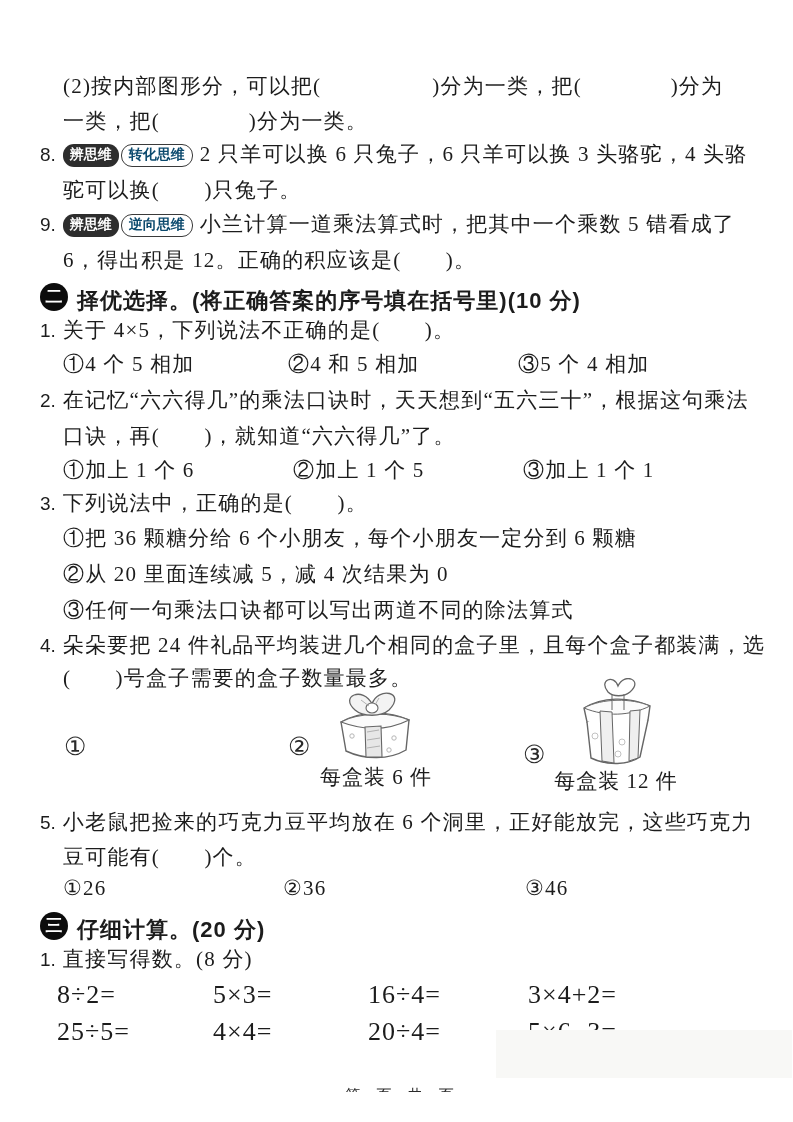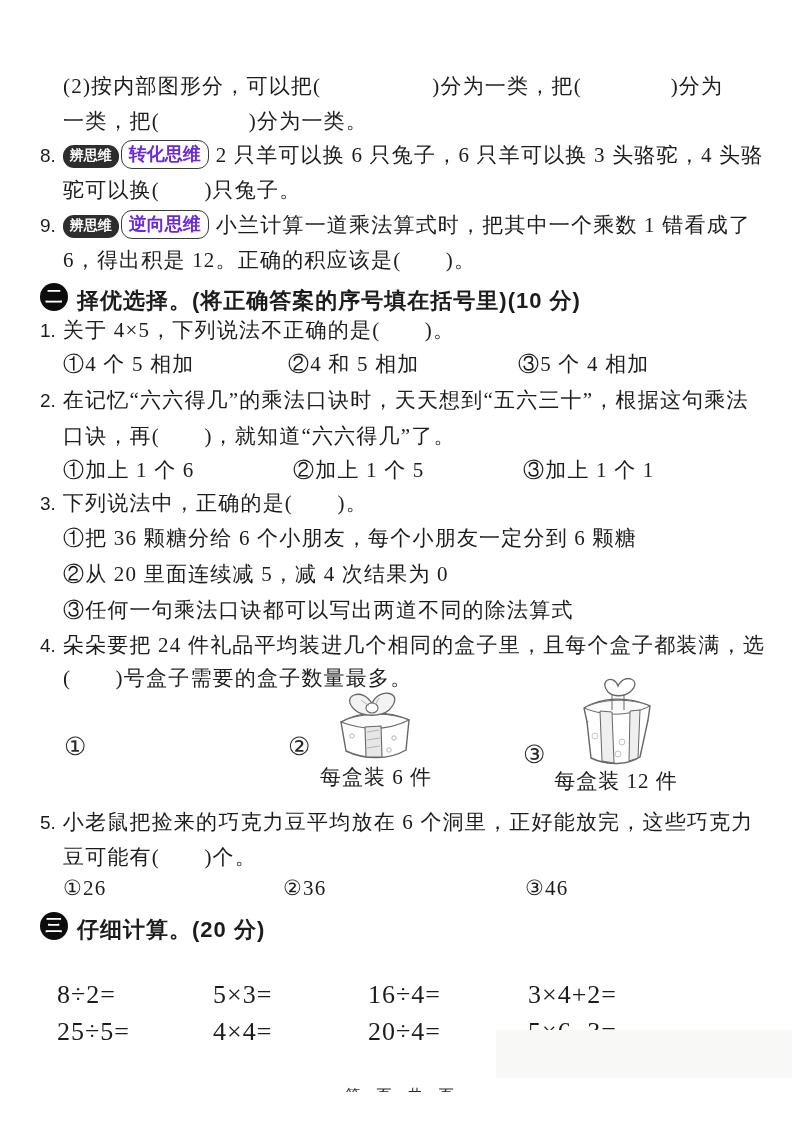--- a/index.html
+++ b/index.html
@@ -12,22 +12,22 @@
   .qnum{
     font-family:"Liberation Sans","DejaVu Sans",sans-serif;
     font-size:19px;margin-right:7px;letter-spacing:0;
   }
   .badge-dark{
     display:inline-block;background:#2d2d2d;color:#ffffff;border-radius:11px;
     padding:2px 7px 3px;font-size:14px;font-weight:700;letter-spacing:0;
     font-family:"Liberation Sans","DejaVu Sans",sans-serif;vertical-align:2px;margin-right:2px;
   }
   .badge-light{
-    display:inline-block;background:#ffffff;color:#6d28d9;border:1.6px solid #3a3a3a;border-radius:11px;
-    padding:1px 7px 2px;font-size:18px;font-weight:700;letter-spacing:0;
+    display:inline-block;background:#ffffff;color:#0c4a6e;border:1.6px solid #3a3a3a;border-radius:11px;
+    padding:1px 7px 2px;font-size:14px;font-weight:700;letter-spacing:0;
     font-family:"Liberation Sans","DejaVu Sans",sans-serif;vertical-align:2px;margin-right:7px;
   }
   .sec{position:absolute;display:flex;align-items:center;gap:9px;}
   .sec-badge{
     width:28px;height:28px;border-radius:50%;background:#0c0c0c;color:#ffffff;
     display:flex;align-items:center;justify-content:center;
     font-size:17px;font-weight:700;flex:0 0 auto;
     font-family:"Liberation Sans","DejaVu Sans",sans-serif;
   }
   .sec-title{
@@ -51,21 +51,21 @@
 
   <div class="line" style="top:72px;left:63px">(2)按内部图形分，可以把(　　　　　)分为一类，把(　　　　)分为</div>
   <div class="line" style="top:107px;left:63px">一类，把(　　　　)分为一类。</div>
 
   <div class="line" style="top:140px;left:40px">
     <span class="qnum">8.</span><span class="badge-dark">辨思维</span><span class="badge-light">转化思维</span><span>2 只羊可以换 6 只兔子，6 只羊可以换 3 头骆驼，4 头骆</span>
   </div>
   <div class="line" style="top:176px;left:63px">驼可以换(　　)只兔子。</div>
 
   <div class="line" style="top:210px;left:40px">
-    <span class="qnum">9.</span><span class="badge-dark">辨思维</span><span class="badge-light">逆向思维</span><span>小兰计算一道乘法算式时，把其中一个乘数 1 错看成了</span>
+    <span class="qnum">9.</span><span class="badge-dark">辨思维</span><span class="badge-light">逆向思维</span><span>小兰计算一道乘法算式时，把其中一个乘数 5 错看成了</span>
   </div>
   <div class="line" style="top:246px;left:63px">6，得出积是 12。正确的积应该是(　　)。</div>
 
   <div class="sec" style="top:277px;left:40px">
     <span class="sec-badge">二</span>
     <span class="sec-title">择优选择。(将正确答案的序号填在括号里)(10 分)</span>
   </div>
 
   <div class="line" style="top:316px;left:40px">
     <span class="qnum">1.</span><span>关于 4×5，下列说法不正确的是(　　)。</span>
@@ -136,20 +136,23 @@
   <div class="line" style="top:843px;left:63px">豆可能有(　　)个。</div>
   <span class="line" style="top:876px;left:63px">①26</span>
   <span class="line" style="top:876px;left:283px">②36</span>
   <span class="line" style="top:876px;left:525px">③46</span>
 
   <div class="sec" style="top:906px;left:40px">
     <span class="sec-badge">三</span>
     <span class="sec-title">仔细计算。(20 分)</span>
   </div>
 
+  <div class="line" style="top:945px;left:40px">
+    <span class="qnum">1.</span><span>直接写得数。(8 分)</span>
+  </div>
 
   <span class="calc" style="top:980px;left:57px">8÷2=</span>
   <span class="calc" style="top:980px;left:213px">5×3=</span>
   <span class="calc" style="top:980px;left:368px">16÷4=</span>
   <span class="calc" style="top:980px;left:528px">3×4+2=</span>
   <span class="calc" style="top:1017px;left:57px">25÷5=</span>
   <span class="calc" style="top:1017px;left:213px">4×4=</span>
   <span class="calc" style="top:1017px;left:368px">20÷4=</span>
   <span class="calc" style="top:1017px;left:528px">5×6−3=</span>
 

